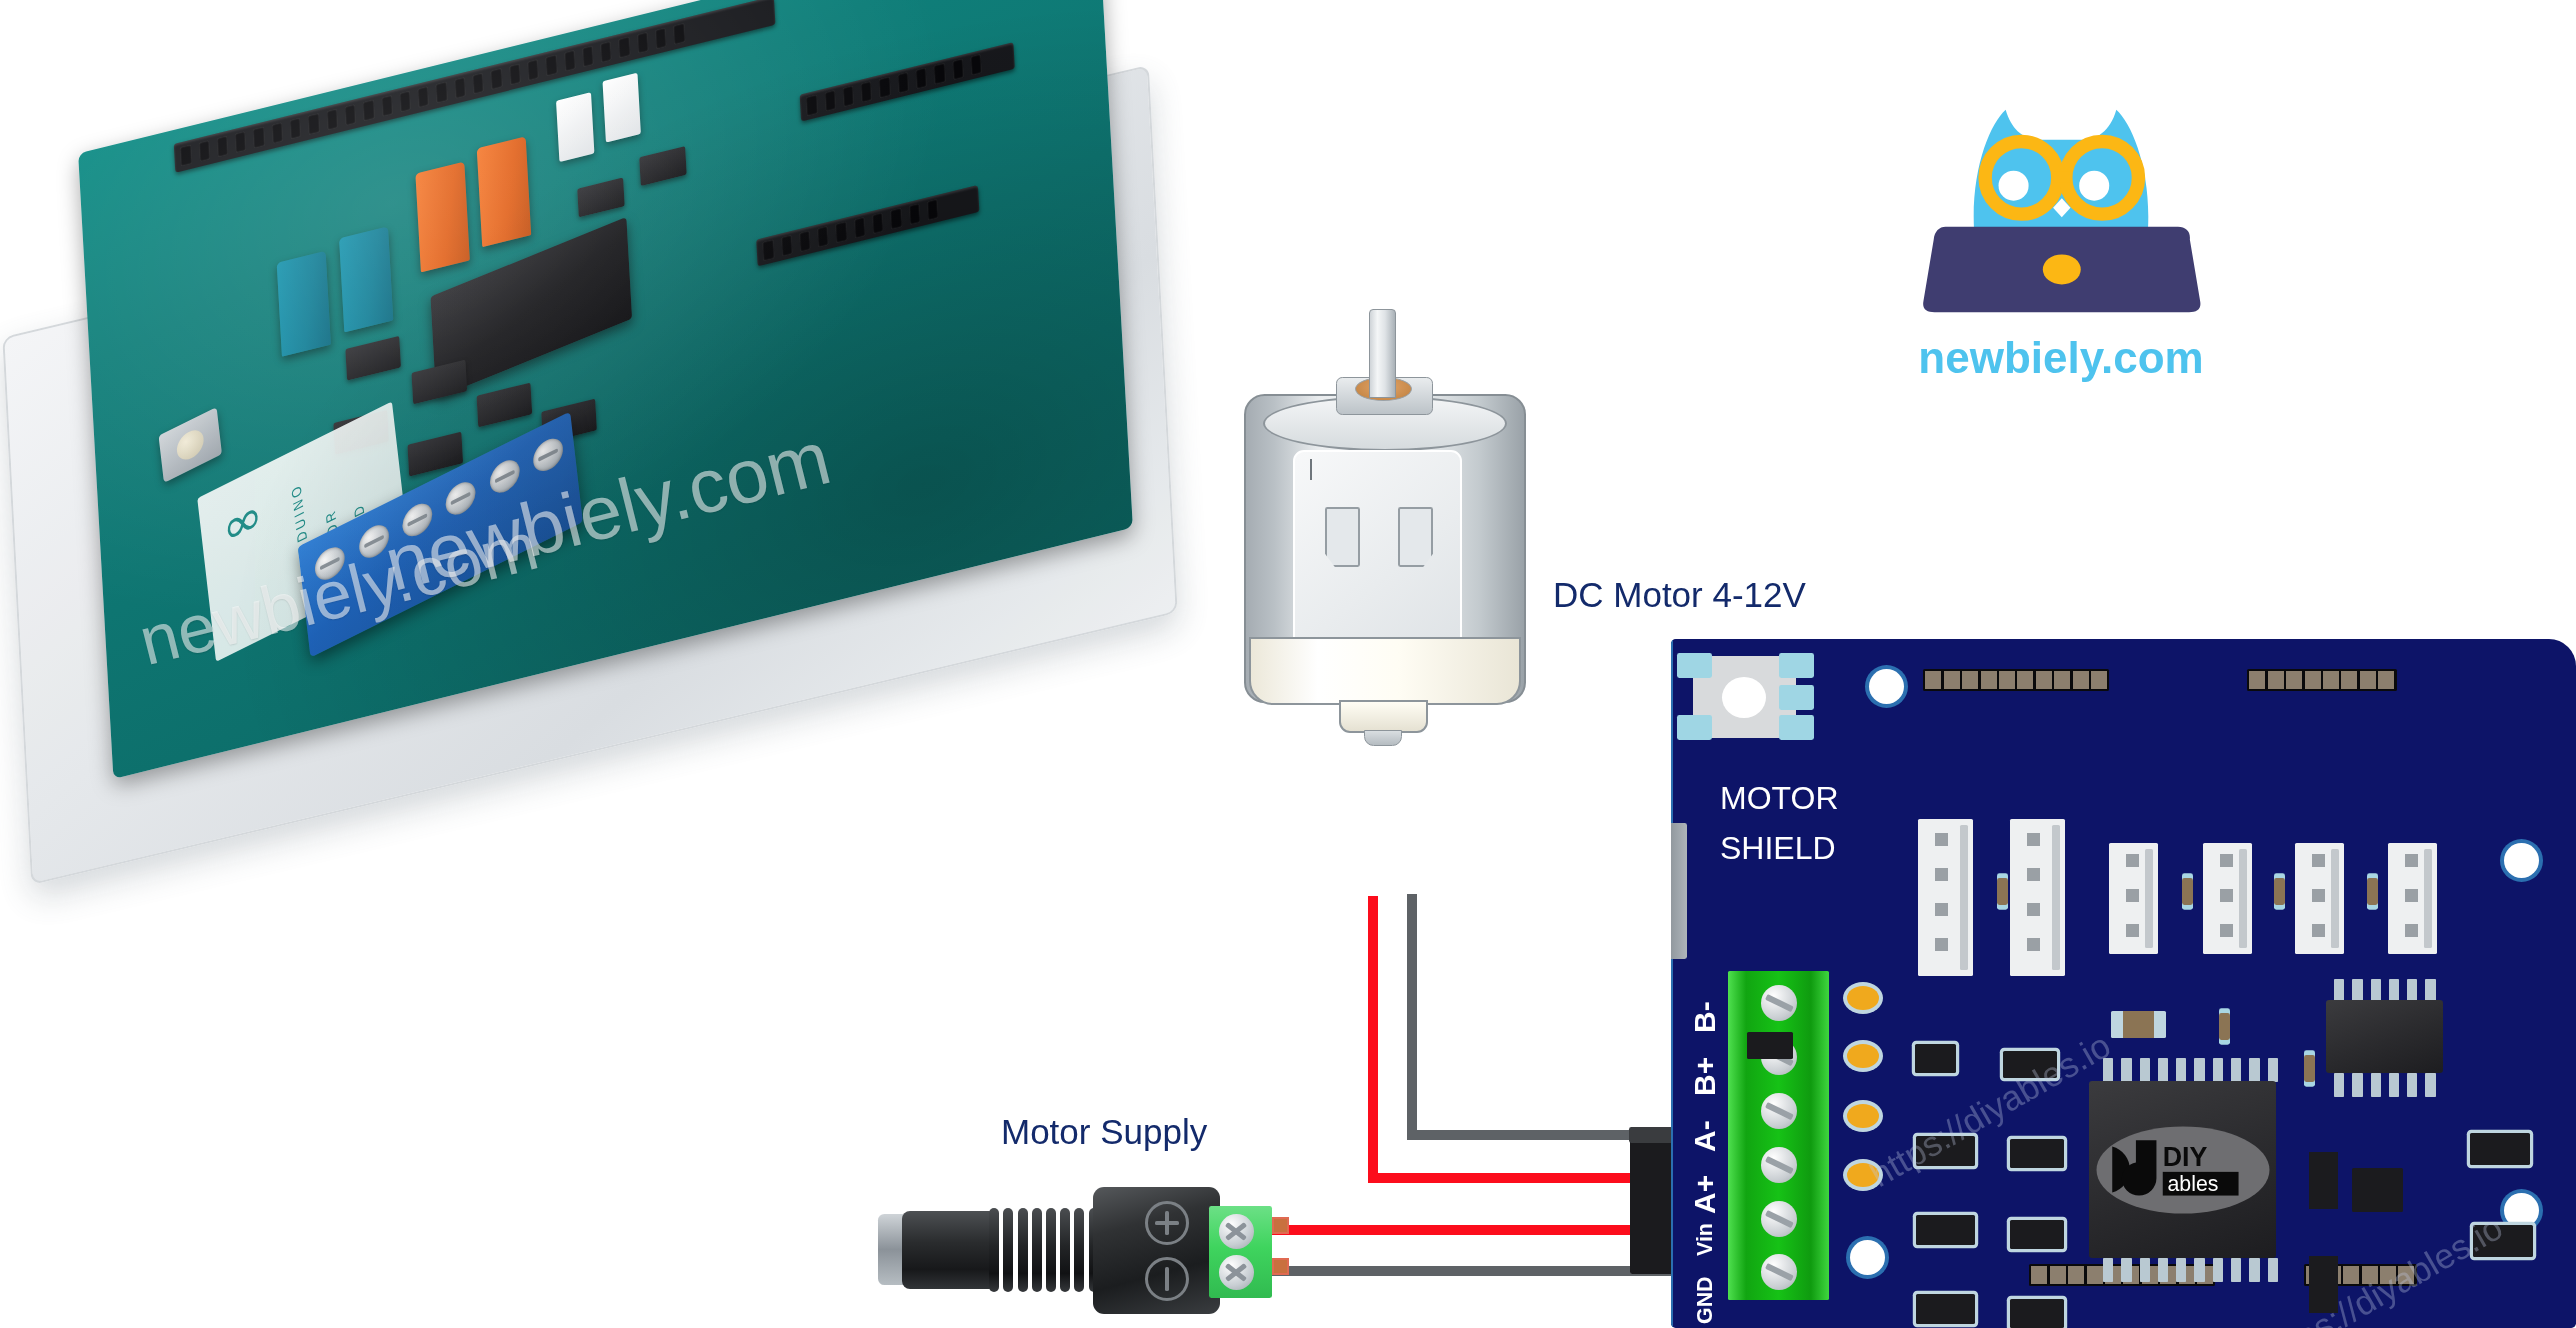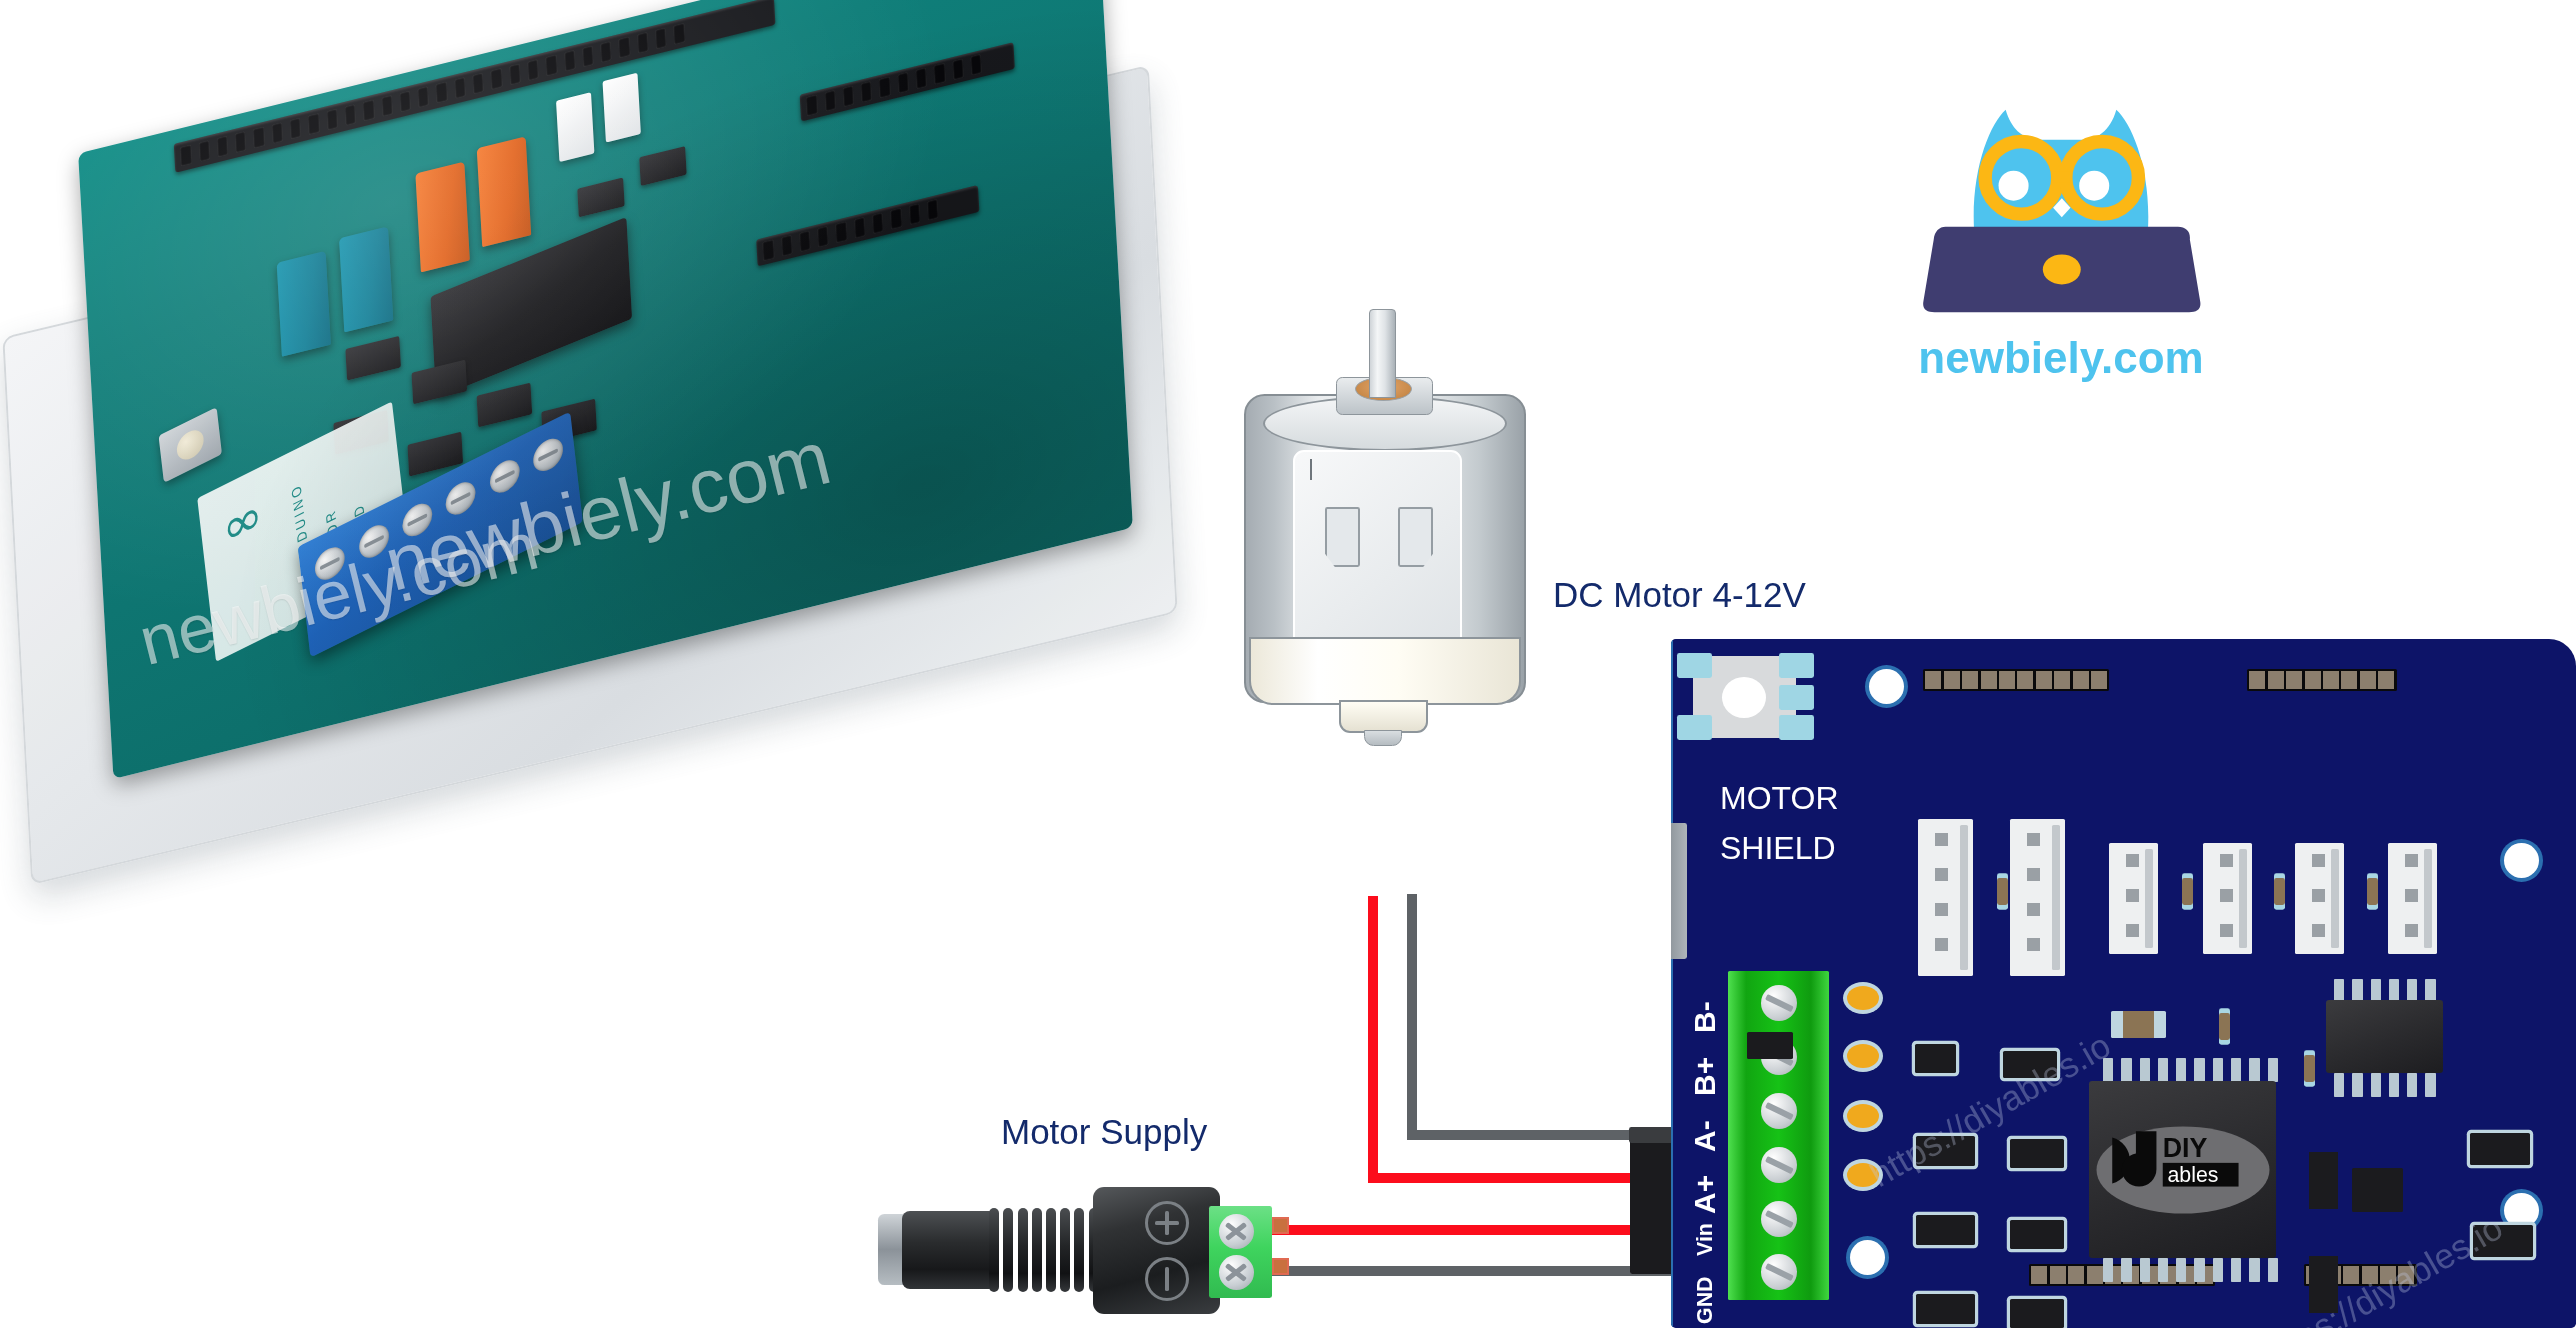--- a/index.html
+++ b/index.html
@@ -423,21 +423,21 @@
   }
   .ic-legs {
     position:absolute; display:flex; gap:8px;
   }
   .ic-legs i { display:block; width:10.3px; height:24px; background:#b9c9d2; border-radius:0.8px; }
   #diy-oval {
     position:absolute; left: 50%; top: 50%;
     transform: translate(-50%,-50%);
     width: 173px; height: 87px;
     background:#6e6e71; border-radius:50%;
-    display:flex; justify-content:center;
+    display:flex; align-items:center; justify-content:center;
   }
   .wm-diy {
     position:absolute;
     color: rgba(190,200,225,.34);
     font-size: 35px;
     font-family:"Liberation Sans", sans-serif;
     transform: rotate(-30deg);
     white-space:nowrap;
     pointer-events:none;
   }

